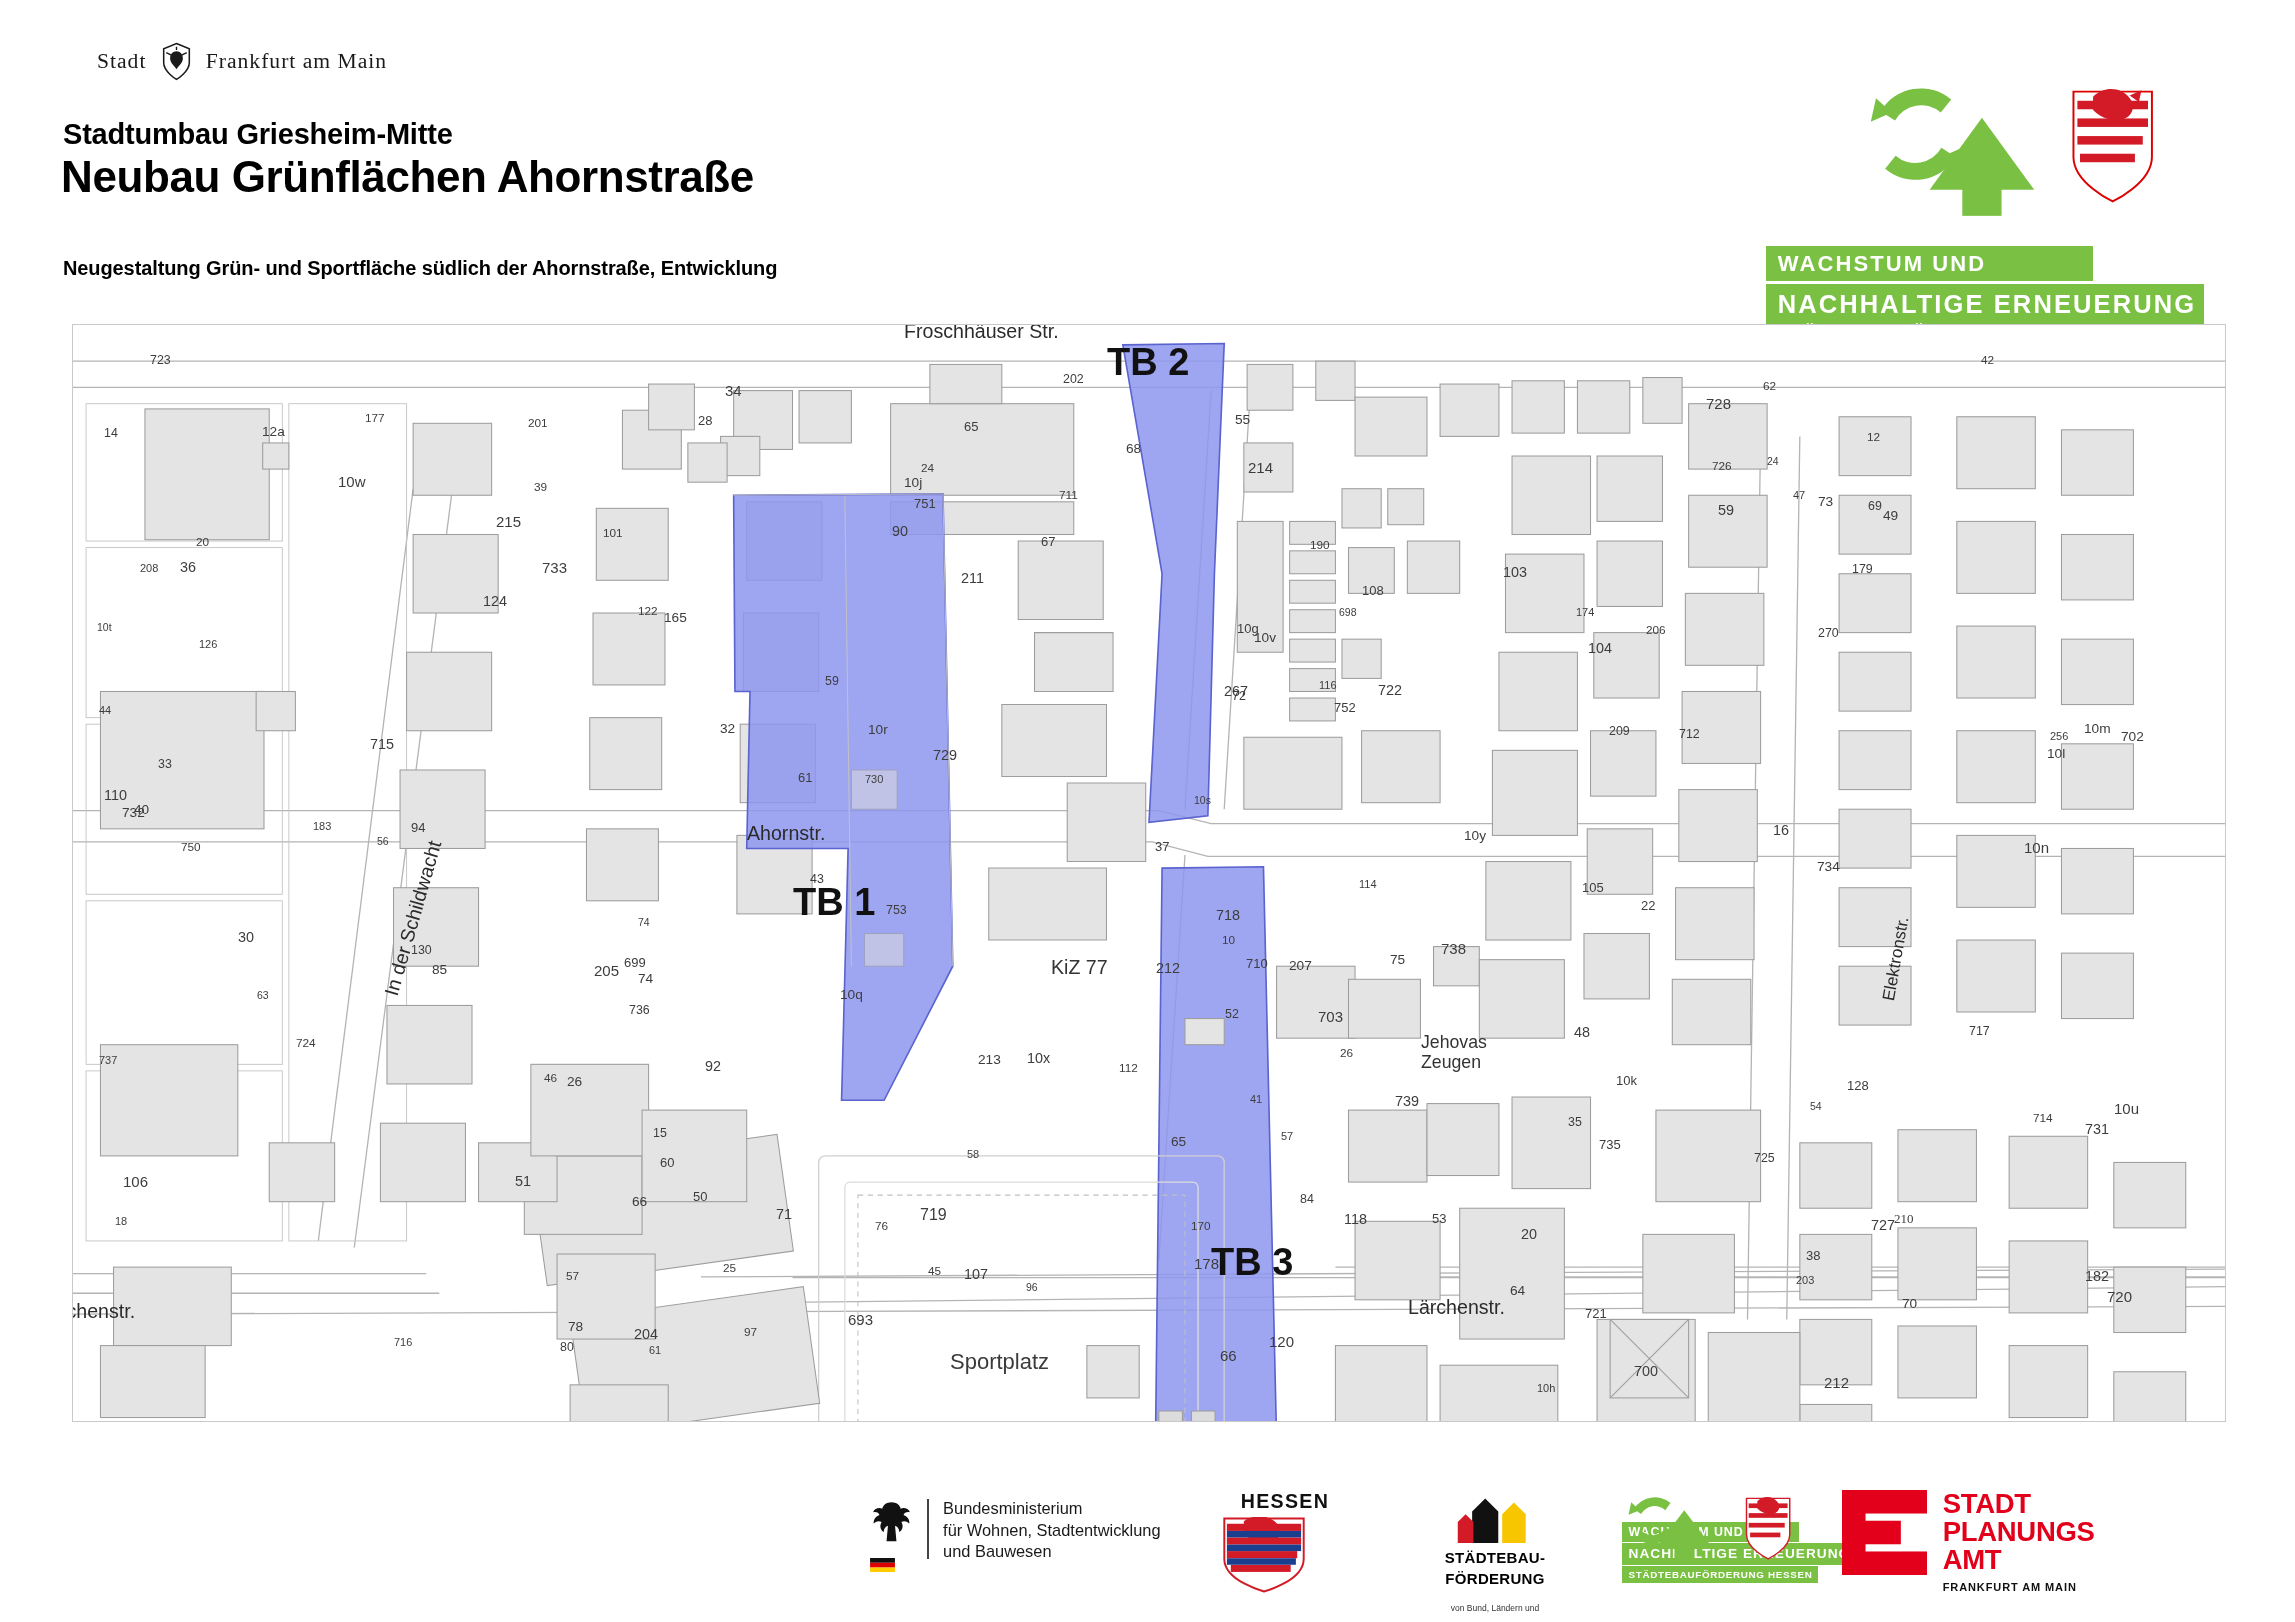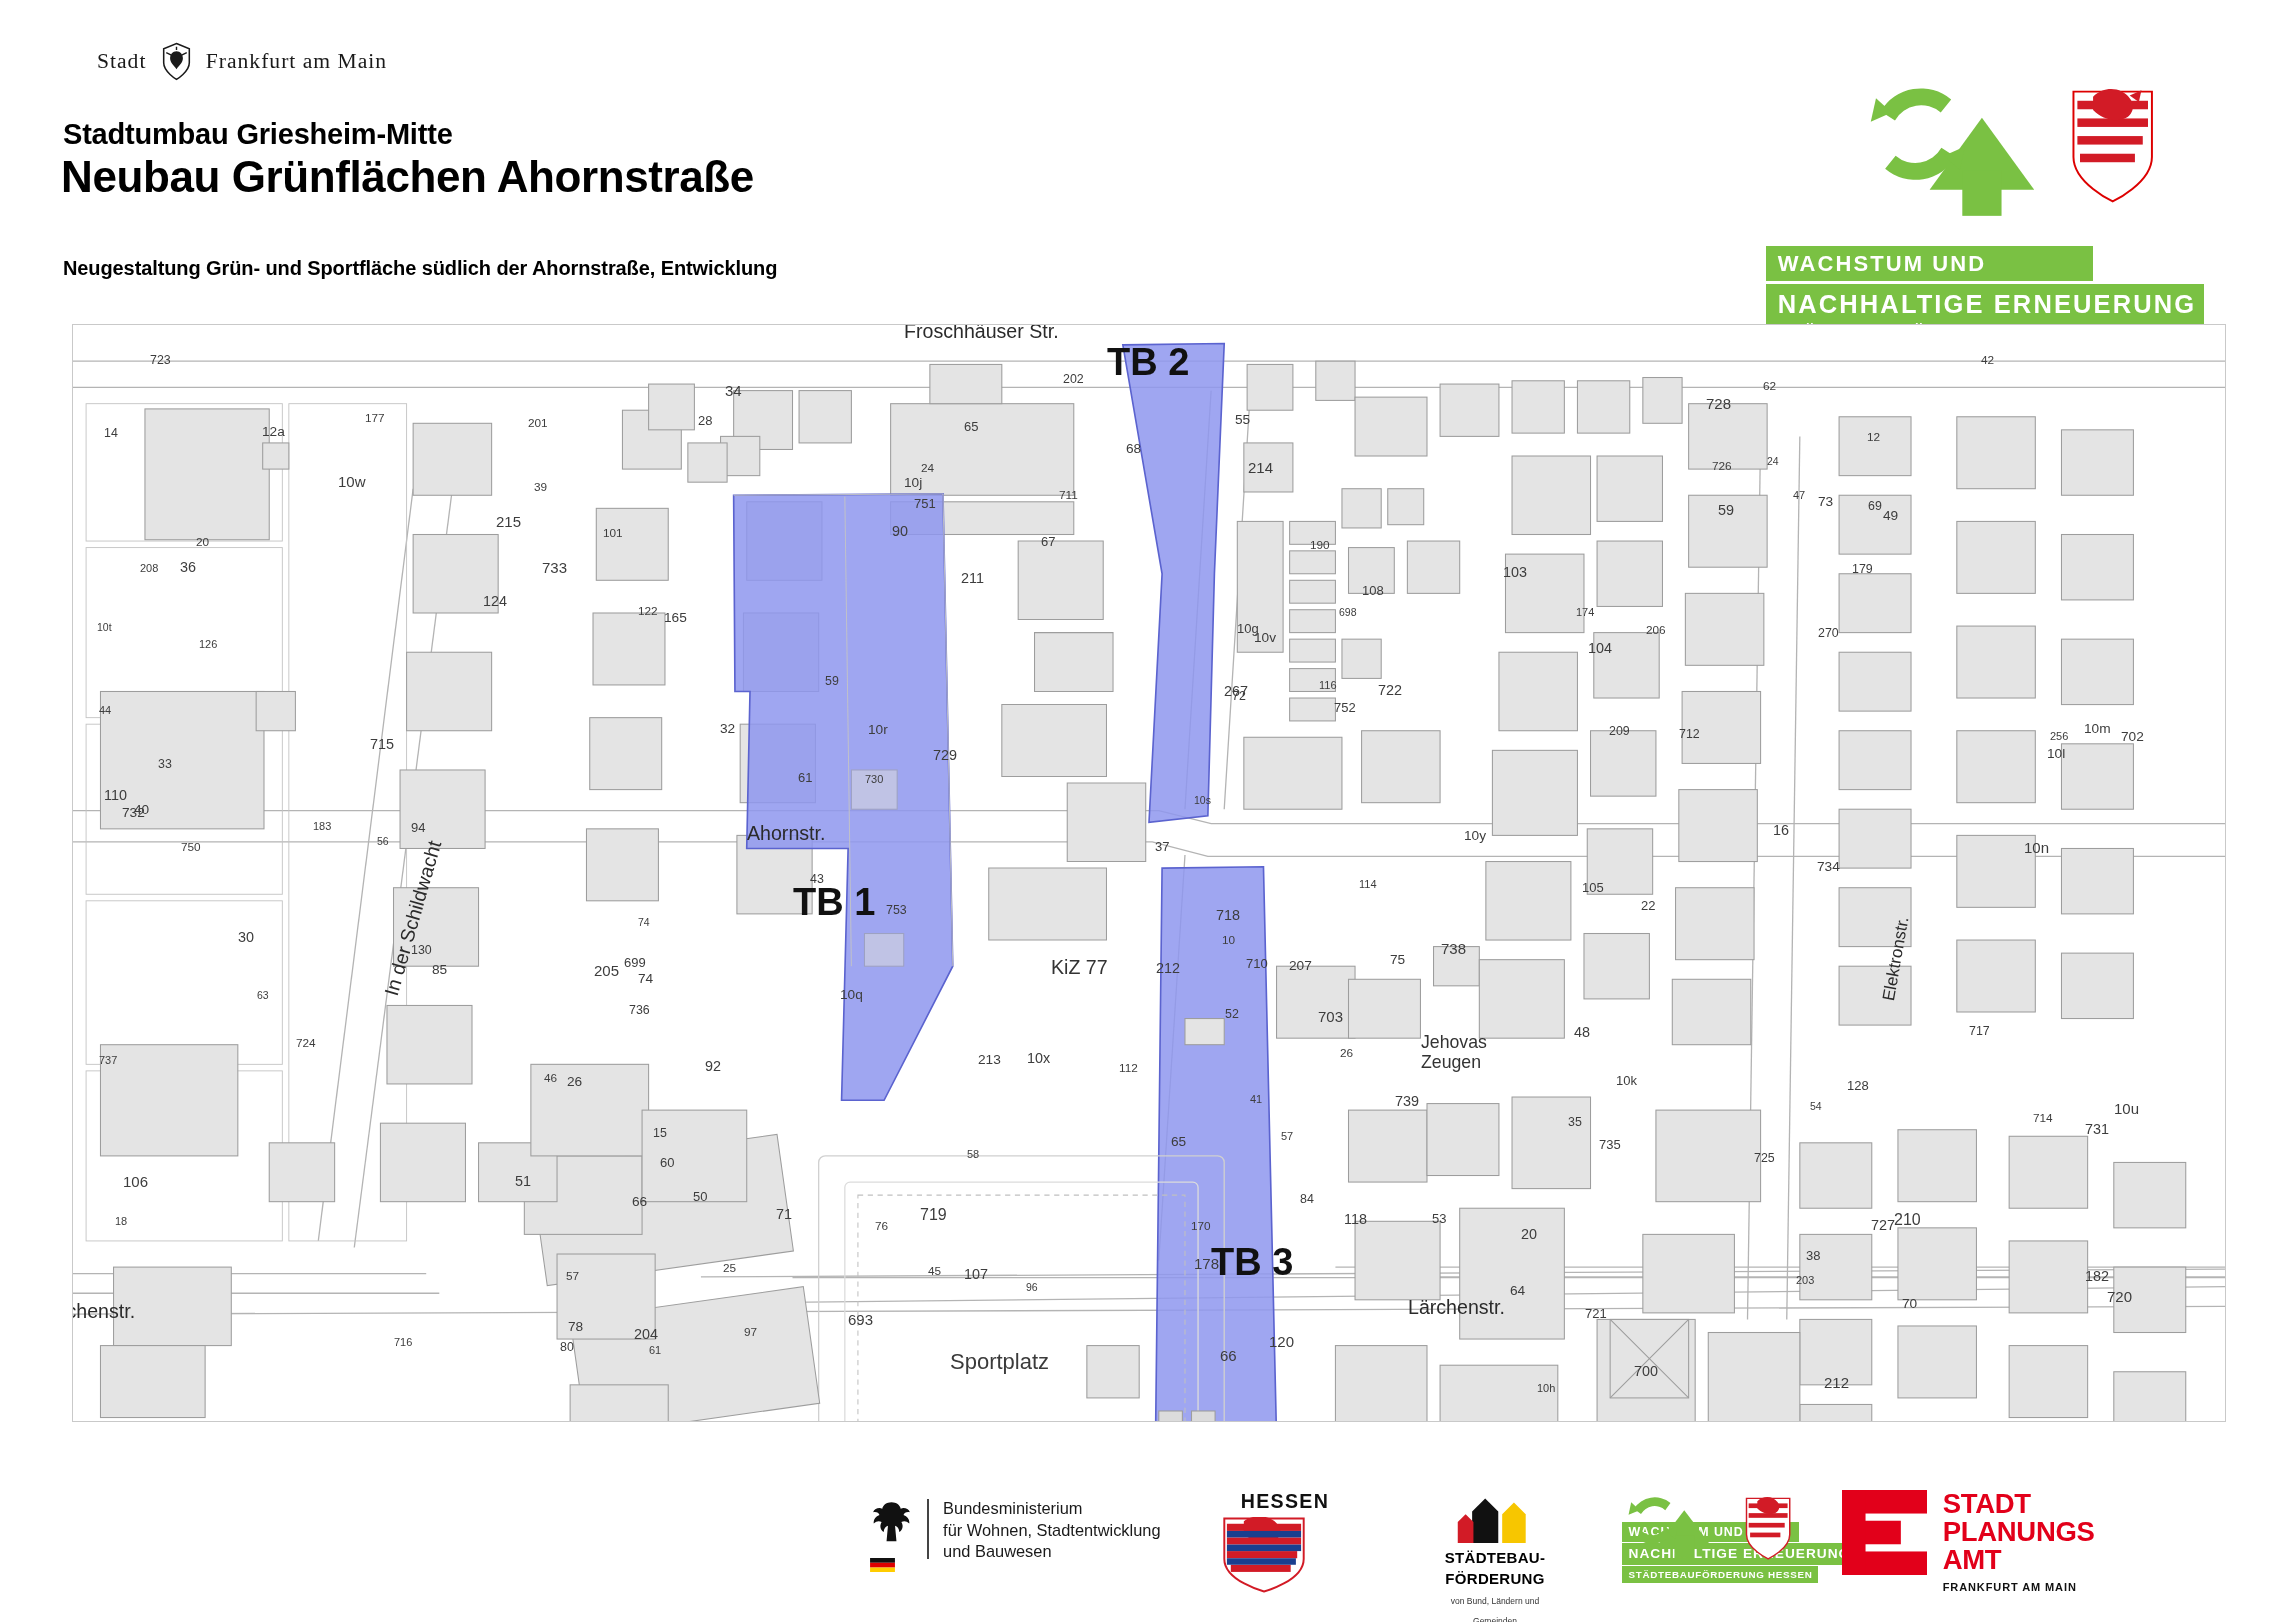--- a/index.html
+++ b/index.html
@@ -138,21 +138,21 @@
   #bmwsb .txt { font-size: 16.4px; line-height: 1.32; color: #1a1a1a; }
   #bmwsb .flag { position:absolute; left: 0px; top: 60px; width: 25px; height: 14.4px; }
 
   #hessen-foot { position: absolute; left: 1223px; top: 1490px; width: 124px; }
   #hessen-foot .h-title { font-size: 19.6px; font-weight: bold; letter-spacing: 1.3px; color:#111; text-align:center;}
   #hessen-foot .h-shield { margin: 3.9px auto 0; width: 82px; height: 76px; }
 
   #staedtebau { position: absolute; left: 1410px; top: 1492px; width: 170px; text-align:center;}
   #staedtebau .sb-house { width: 98px; height: 51px; margin: 0 auto;}
   #staedtebau .sb-t1 { font-size: 15px; font-weight: bold; margin-top: 3.9px; letter-spacing: 0.3px;}
-  #staedtebau .sb-t2 { font-size: 8.5px; margin-top: 9px; color:#333; line-height:1.3;}
+  #staedtebau .sb-t2 { font-size: 8.5px; margin-top: 16px; color:#333; line-height:1.3;}
 
   #wachstum-foot { position: absolute; left: 1622px; top: 1493px; width: 249px;}
   #wachstum-foot .gbar { background:#7ac143; color:#fff; font-weight:bold; display:flex; align-items:center; padding-left:6.5px; box-sizing:border-box;}
   #wachstum-foot .g1 { width: 177px; height: 19.6px; font-size: 12.4px; letter-spacing: 1px; margin-top:29px;}
   #wachstum-foot .g2 { width: 232px; height: 22px; font-size: 13.7px; letter-spacing: 1px; margin-top:1.3px;}
   #wachstum-foot .g3 { width: 196px; height: 17px; font-size: 9.8px; letter-spacing: 0.7px; margin-top:1.3px;}
 
   #stadtplanungsamt { position: absolute; left: 1842px; top: 1490px; display:flex; gap: 15.7px; align-items:flex-start;}
   #stadtplanungsamt .redmark { width: 85px; height: 85px; }
   #stadtplanungsamt .spa-txt { color:#e2001a; font-weight:bold; font-size: 27.5px; line-height:1.02; letter-spacing:-0.3px;}
@@ -581,21 +581,21 @@
     <div class="maplabel" style="left: 471px; top: 746px; font-size: 11.8px; color: rgb(61, 61, 61);">46</div>
     <div class="maplabel" style="left: 1810px; top: 183px; font-size: 13.7px; color: rgb(61, 61, 61);">49</div>
     <div class="maplabel" style="left: 1720px; top: 164px; font-size: 11px; color: rgb(61, 61, 61);">47</div>
     <div class="maplabel" style="left: 855px; top: 939px; font-size: 11.8px; color: rgb(61, 61, 61);">45</div>
     <div class="maplabel" style="left: 493px; top: 944px; font-size: 11.8px; color: rgb(61, 61, 61);">57</div>
     <div class="maplabel" style="left: 1162px; top: 87px; font-size: 13.7px; color: rgb(61, 61, 61);">55</div>
     <div class="maplabel" style="left: 1359px; top: 886px; font-size: 13px; color: rgb(61, 61, 61);">53</div>
     <div class="maplabel" style="left: 442px; top: 848px; font-size: 14.4px; color: rgb(61, 61, 61);">51</div>
     <div class="maplabel" style="left: 67px; top: 237px; font-size: 11px; color: rgb(61, 61, 61);">208</div>
     <div class="maplabel" style="left: 888px; top: 245px; font-size: 14.4px; color: rgb(61, 61, 61);">211</div>
-    <div class="maplabel" style="left: 1821px; top: 886px; font-size: 16px; color: rgb(61, 61, 61);">210</div>
+    <div class="maplabel" style="left: 1821px; top: 886px; font-size: 13px; color: rgb(61, 61, 61); font-family: Liberation Serif, serif;">210</div>
     <div class="maplabel" style="left: 1083px; top: 635px; font-size: 14.4px; color: rgb(61, 61, 61);">212</div>
     <div class="maplabel" style="left: 905px; top: 727px; font-size: 13.7px; color: rgb(61, 61, 61);">213</div>
     <div class="maplabel" style="left: 1175px; top: 134px; font-size: 15px; color: rgb(61, 61, 61);">214</div>
     <div class="maplabel" style="left: 375px; top: 188px; font-size: 15px; color: rgb(61, 61, 61); margin-left: 48px;">215</div>
     <div class="maplabel" style="left: 1536px; top: 399px; font-size: 12.4px; color: rgb(61, 61, 61);">209</div>
     <div class="maplabel" style="left: 1216px; top: 633px; font-size: 13.7px; color: rgb(61, 61, 61);">207</div>
     <div class="maplabel" style="left: 521px; top: 637px; font-size: 15px; color: rgb(61, 61, 61);">205</div>
     <div class="maplabel" style="left: 1723px; top: 949px; font-size: 11px; color: rgb(61, 61, 61);">203</div>
     <div class="maplabel" style="left: 1573px; top: 298px; font-size: 11.8px; color: rgb(61, 61, 61);">206</div>
     <div class="maplabel" style="left: 561px; top: 1001px; font-size: 14.4px; color: rgb(61, 61, 61);">204</div>

